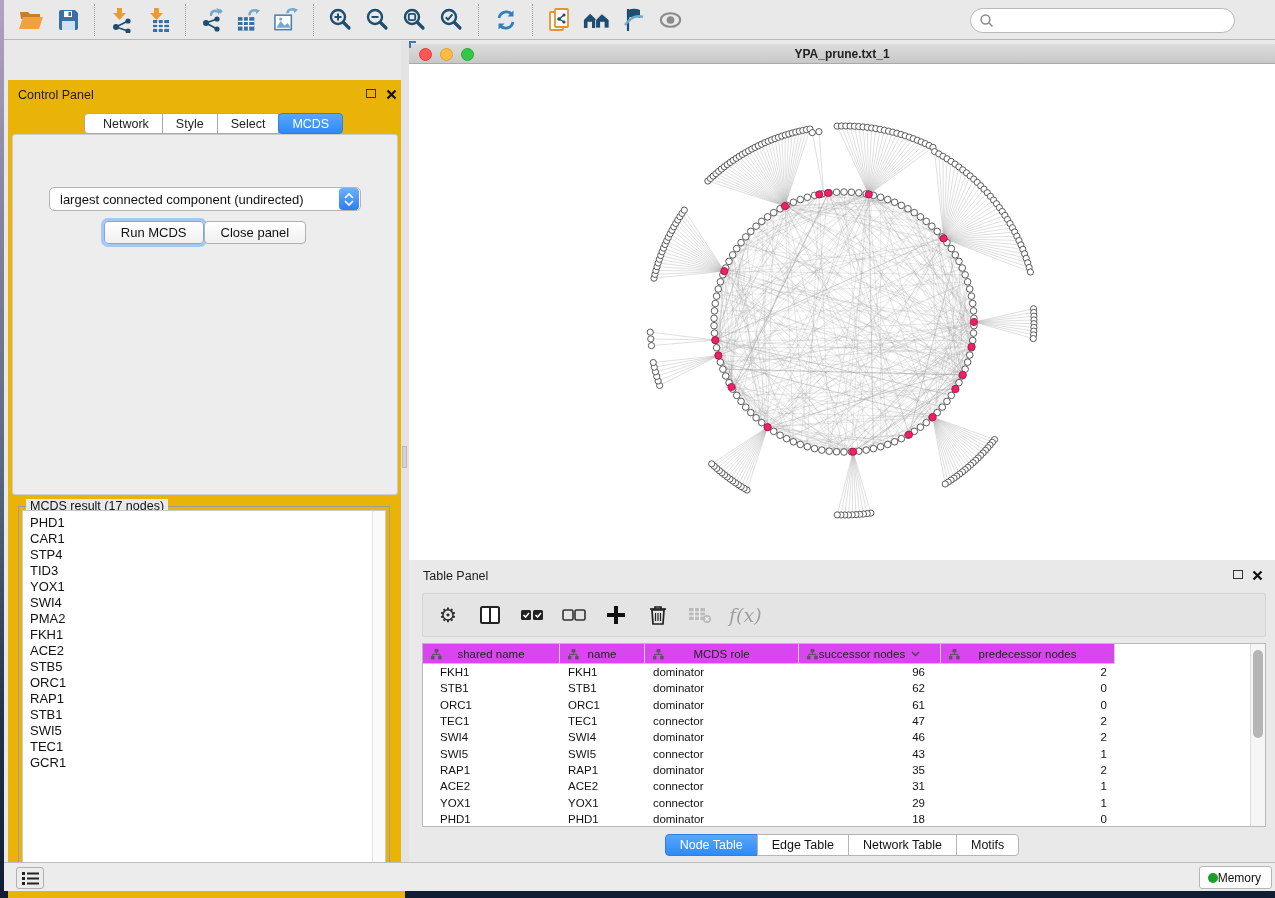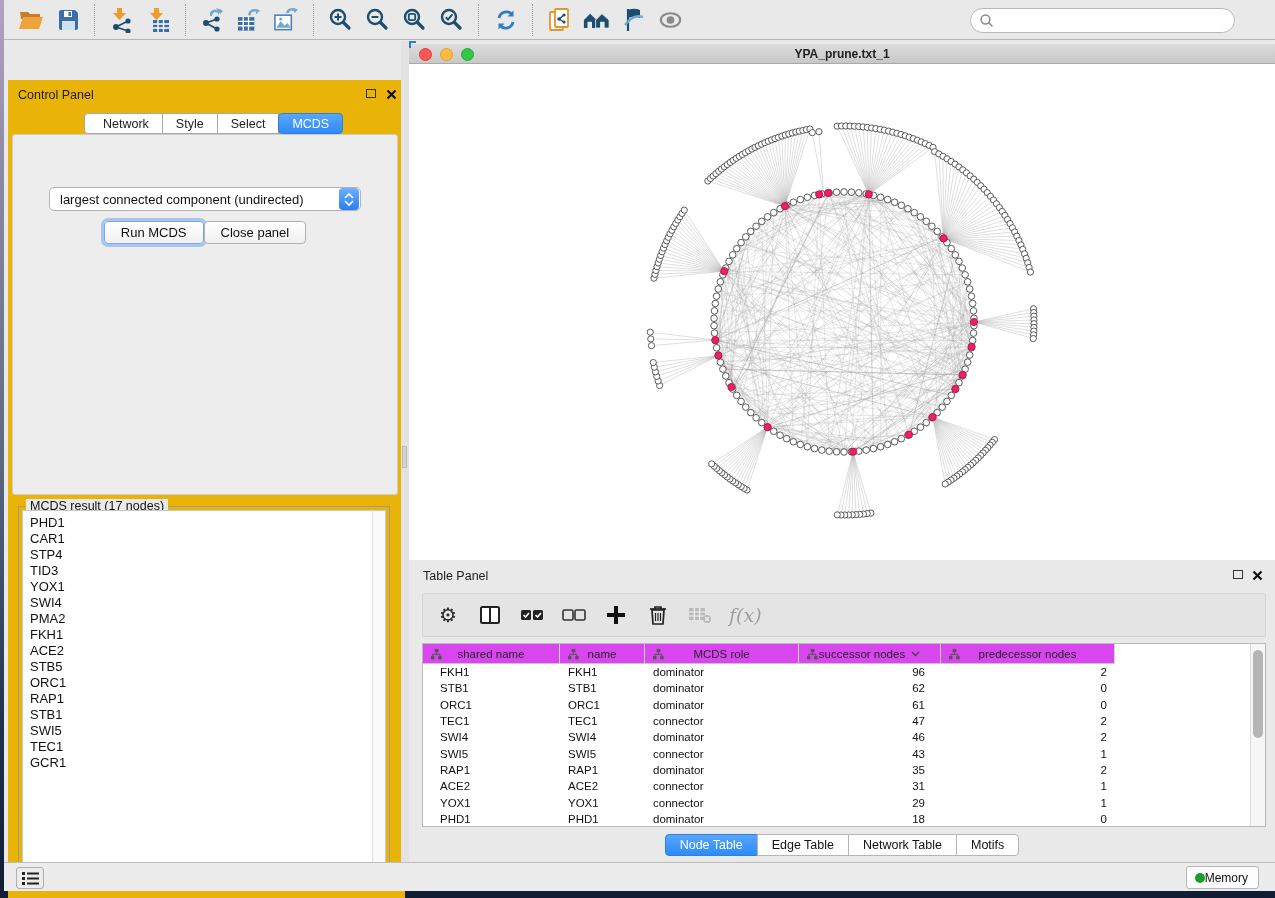--- a/index.html
+++ b/index.html
@@ -110,21 +110,21 @@
             background:#fff; border:1px solid #b5b5b5; margin-left:-1px; }
   .tp-tab:first-child { border-radius:4px 0 0 4px; margin-left:0; }
   .tp-tab:last-child { border-radius:0 4px 4px 0; }
   .tp-tab.selected { background:linear-gradient(#57a6fd,#2e8bf7); color:#fff; border-color:#2f7fe0; }
 
   
   .status-bar { position:absolute; left:0; top:862px; width:100%; height:29px; background:#ececec;
                 border-top:1px solid #bdbdbd; }
   .list-btn { position:absolute; left:12px; top:4px; width:28px; height:22px; border:1px solid #b0b0b0;
               border-radius:3px; display:flex; align-items:center; justify-content:center; background:#ececec; }
-  .memory-btn { position:absolute; right:16px; top:3px; height:23px; padding:0 10px 0 8px; background:#fdfdfd;
+  .memory-btn { position:absolute; right:3px; top:3px; height:23px; padding:0 10px 0 8px; background:#fdfdfd;
                 border:1px solid #b6b6b6; border-radius:3px; display:flex; align-items:center; 
                 font-size:12px; color:#111; }
   .memory-dot { width:10px; height:10px; border-radius:50%; background:#1f9d2c; }
 </style>
 </head>
 <body>
 
 <div class="app">
 
   <div class="toolbar">

